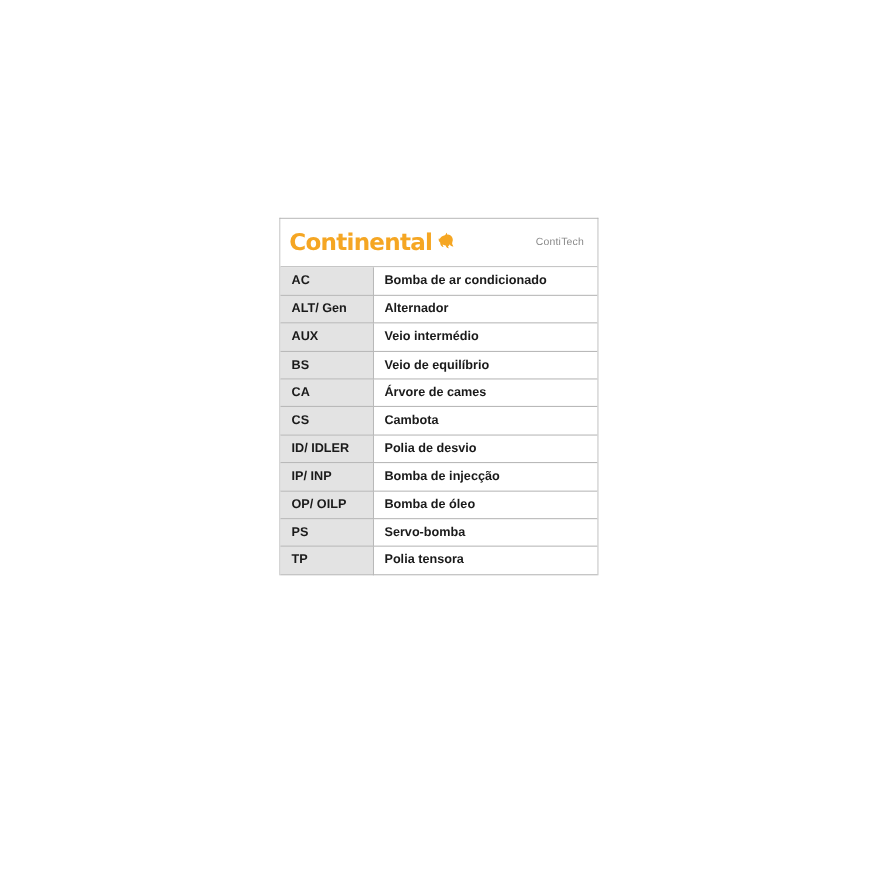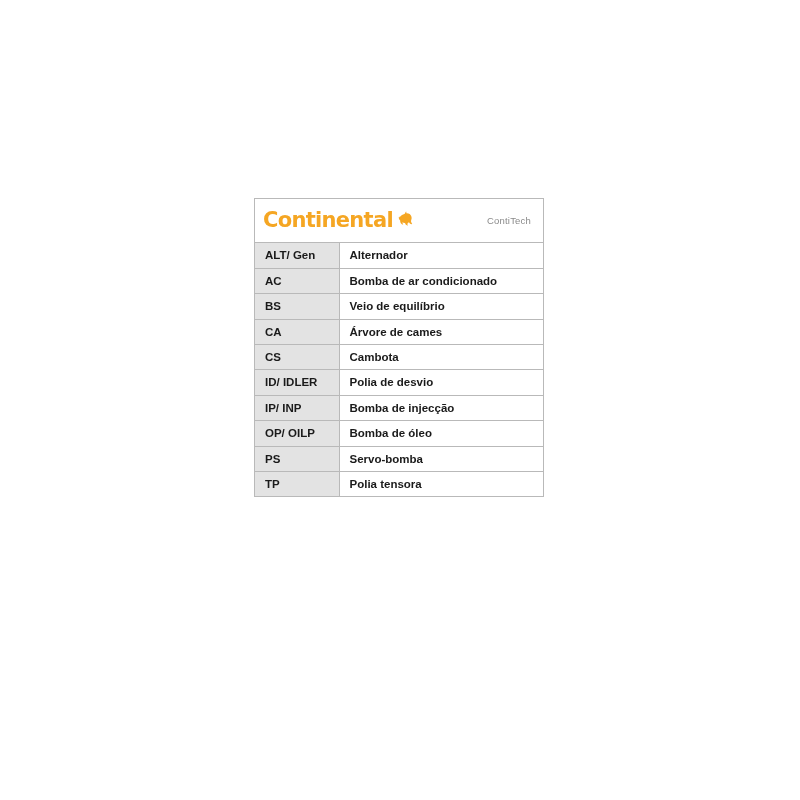--- a/index.html
+++ b/index.html
@@ -112,26 +112,30 @@
         <svg class="horse-icon" viewBox="0 0 24 24" aria-hidden="true">
           <path fill="#f5a623" d="M3.2 9.6c1.1-2.2 3.1-3.8 5.4-4.3 1-0.2 1.6-0.9 1.9-1.8 0.2-0.6 0.5-1.2 1.1-1.5 0.3 0.7 0.3 1.4 0.2 2.1 1.5-0.2 3 0.2 4.2 1.1 1.3 1 2.1 2.5 2.4 4 0.2 1.1 0.1 2.3-0.4 3.3-0.4 0.9-0.4 1.9-0.1 2.8 0.3 0.9 0.8 1.7 1.3 2.5-1 0.2-2.1-0.1-2.9-0.8-0.6-0.5-1-1.2-1.3-1.9-0.4 1-1.1 1.8-2 2.4 0.1 0.8 0.5 1.6 1 2.2-1 0.1-2-0.3-2.7-1-0.6-0.6-1-1.4-1.1-2.2-1.2 0.1-2.4-0.2-3.4-0.9 0.1 1 0.5 2 1.1 2.8-1.2-0.1-2.3-0.8-3-1.8-0.7-1-1-2.2-0.9-3.4-0.9-0.6-1.5-1.6-1.7-2.7-0.2-0.9 0-1.8 0.4-2.6l0.5 1.7z"></path>
         </svg>
       </div>
       <div class="brand-right">ContiTech</div>
     </div>
 
     <table class="legend-table">
       <tbody>
         <tr>
+          <td class="code">AC</td>
+          <td class="desc">Bomba de ar condicionado</td>
+        </tr>
+        <tr>
           <td class="code">ALT/ Gen</td>
           <td class="desc">Alternador</td>
         </tr>
         <tr>
-          <td class="code">AC</td>
-          <td class="desc">Bomba de ar condicionado</td>
+          <td class="code">AUX</td>
+          <td class="desc">Veio intermédio</td>
         </tr>
         <tr>
           <td class="code">BS</td>
           <td class="desc">Veio de equilíbrio</td>
         </tr>
         <tr>
           <td class="code">CA</td>
           <td class="desc">Árvore de cames</td>
         </tr>
         <tr>

